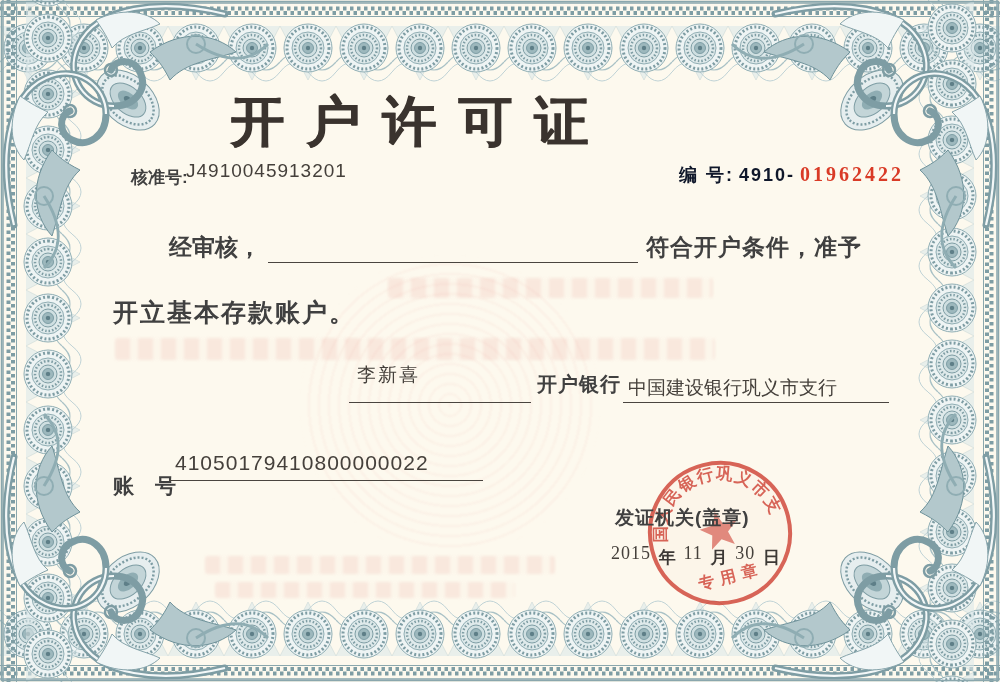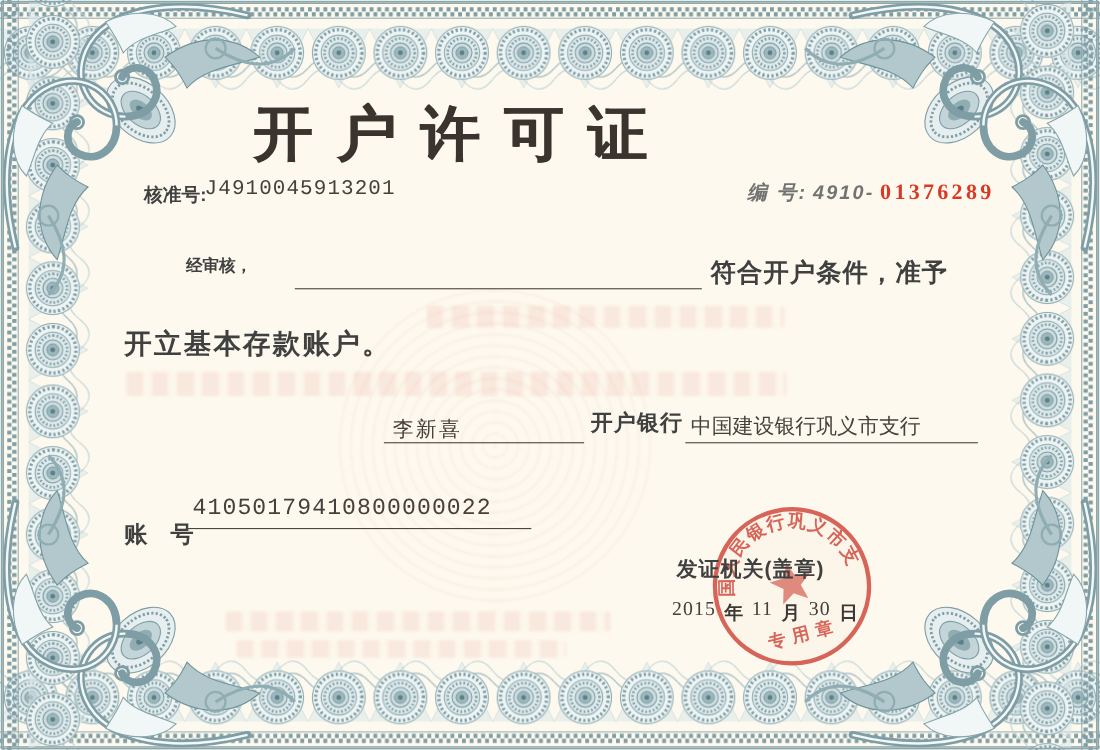--- a/index.html
+++ b/index.html
@@ -18,37 +18,37 @@
 
   .title{
     left:0;top:86px;width:840px;text-align:center;
     font-size:54px;font-weight:bold;letter-spacing:22px;
     color:#3a332e;
     font-family:"Liberation Serif",serif;
     text-shadow:1px 0 0 #3a332e;
   }
 
   .label{font-weight:bold;color:#404040;}
-  .serif-val{font-family:Liberation Mono, monospace;color:#45403b;}
+  .serif-val{font-family:Liberation Sans, sans-serif;color:#45403b;}
 
   .approval-label{left:131px;top:166px;font-size:17px;}
   .approval-value{left:186px;top:160px;font-size:19px;letter-spacing:1px;}
 
   .serial{left:679px;top:163px;font-size:18px;}
-  .serial .pre{font-weight:bold;color:#737373;letter-spacing:2px;font-style:italic;}
+  .serial .pre{font-weight:bold;color:#0f172a;letter-spacing:2px;}
   .serial .red{color:#d93a26;font-family:"Liberation Serif",serif;font-size:20px;letter-spacing:3px;font-weight:bold;}
 
-  .body1-prefix{left:169px;top:232px;font-size:15px;}
+  .body1-prefix{left:169px;top:232px;font-size:23px;}
   .company{left:276px;top:236px;font-size:19px;}
   .company-line{left:268px;top:262px;width:370px;height:0;border-bottom:1.5px solid #4a453f;}
   .body1-suffix{left:646px;top:232px;font-size:23px;letter-spacing:1px;}
   .body2{left:113px;top:296px;font-size:25px;letter-spacing:2px;}
 
   .legal-label{left:113px;top:371px;font-size:20px;}
-  .legal-value{left:357px;top:377px;font-size:19px;letter-spacing:2px;}
+  .legal-value{left:357px;top:362px;font-size:19px;letter-spacing:2px;}
   .legal-line{left:349px;top:402px;width:182px;}
   .bank-label{left:537px;top:371px;font-size:20px;letter-spacing:1px;}
   .bank-value{left:628px;top:375px;font-size:19px;}
   .bank-line{left:623px;top:402px;width:266px;}
 
   .acct-label{left:113px;top:452px;font-size:21px;margin-top:20px;}
   .acct-value{left:175px;top:451px;font-size:21px;letter-spacing:1px;}
   .acct-line{left:169px;top:480px;width:314px;}
 
   .hline{position:absolute;height:0;border-bottom:1.5px solid #4a453f;}
@@ -163,21 +163,21 @@
   <div class="content">
 
     <div class="abs title">开户许可证</div>
 
     <div class="abs label approval-label">核准号:</div>
     <div class="abs serif-val approval-value">J4910045913201</div>
 
     <div class="abs serial">
       <span class="pre">编 号:</span>
       <span class="pre">4910-</span>
-      <span class="red">01376289</span>
+      <span class="red">01962422</span>
     </div>
 
     <div class="abs label body1-prefix">经审核，</div>
     <div class="abs company-line"></div>
     <div class="abs label body2">开立基本存款账户。</div>
     <div class="abs label body1-suffix">符合开户条件，准予</div>
 
     <div class="abs serif-val legal-value">李新喜</div>
     <div class="abs hline legal-line"></div>
 

